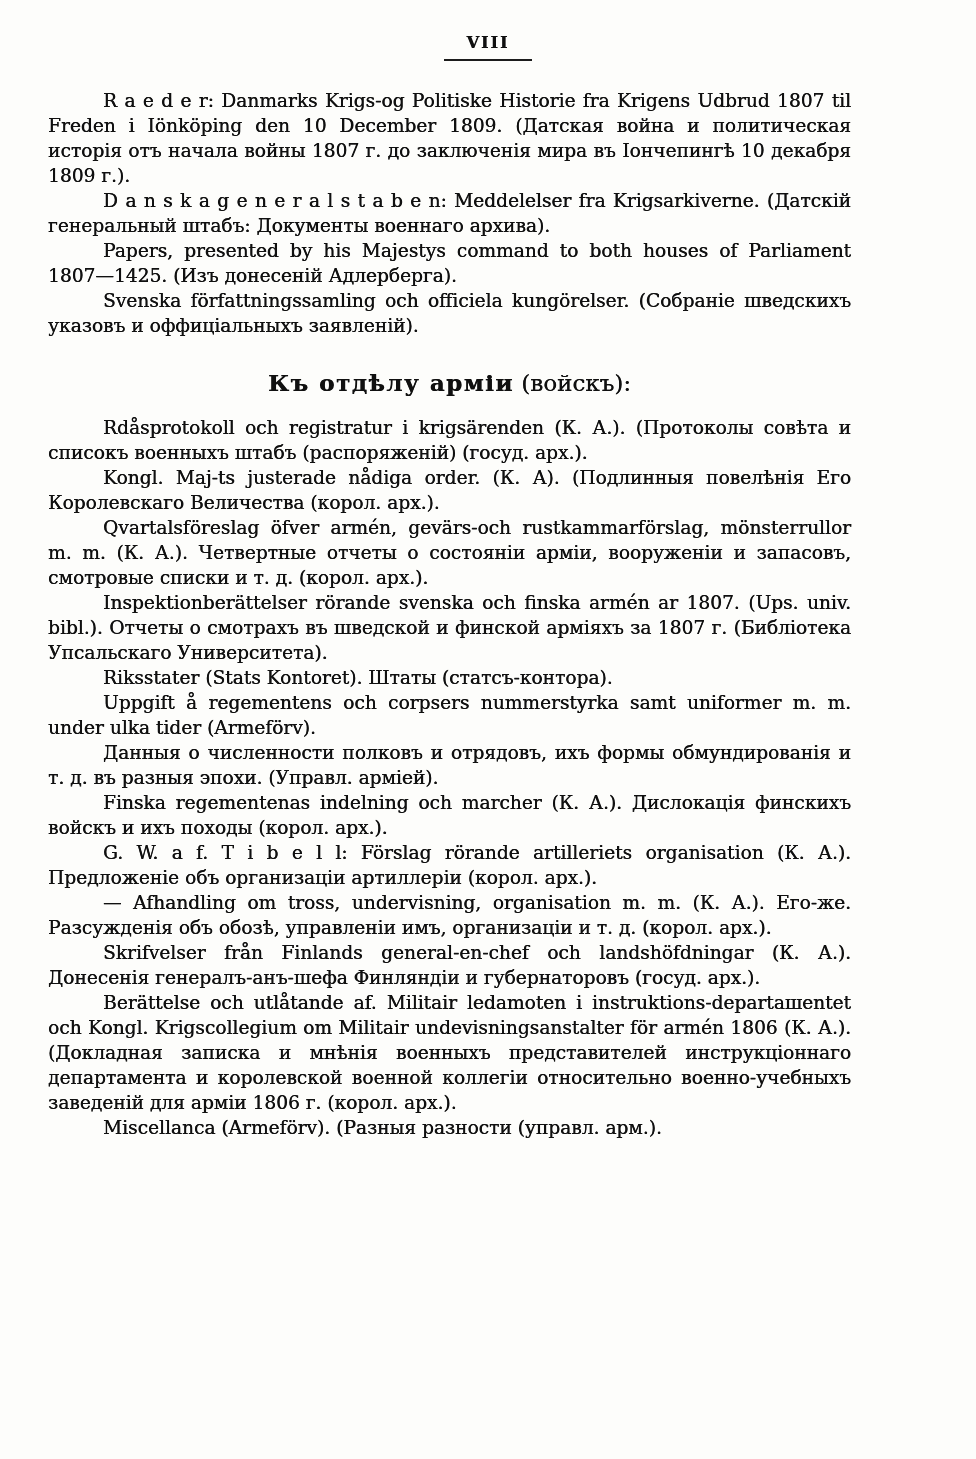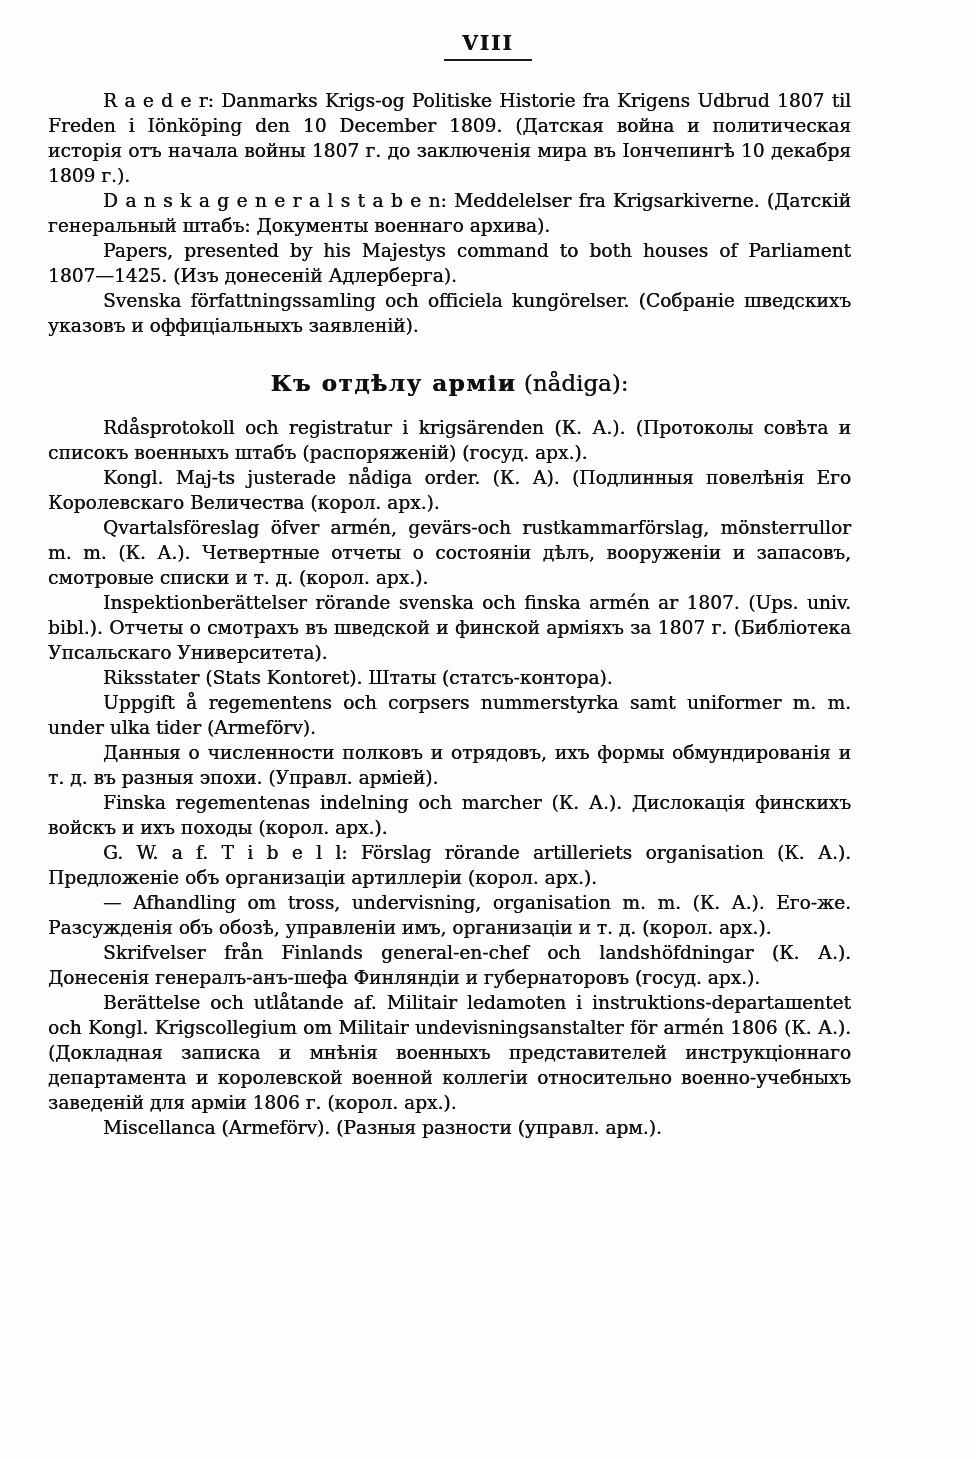--- a/index.html
+++ b/index.html
@@ -16,21 +16,21 @@
     color: #101010;
     font-family: "DejaVu Serif", serif;
     overflow: hidden;
     text-shadow: 0.35px 0 0 currentColor; 
   }
   .page-head {
     padding-top: 33px;
   }
   .page-number {
     text-align: center;
-    font-size: 20px;
+    font-size: 16px;
     font-weight: bold;
     letter-spacing: 2px;
     line-height: 20px;
   }
   .page-number-rule {
     width: 88px;
     height: 2px;
     background: #1c1c1c;
     margin: 6px auto 0 auto;
   }
@@ -71,26 +71,26 @@
   </div>
 
   <div class="body-text">
 
     <p class="para">R a e d e r:  Danmarks Krigs-og Politiske Historie fra Krigens Udbrud 1807 til Freden i Iönköping den 10 December 1809. (Датская война и политическая исторія отъ начала войны 1807 г. до заключенія мира въ Іончепингѣ 10 декабря 1809 г.).</p>
     <p class="para">D a n s k a  g e n e r a l s t a b e n:  Meddelelser fra Krigsarkiverne. (Датскій генеральный штабъ: Документы военнаго архива).</p>
     <p class="para">Papers, presented by his Majestys command to both houses of Parliament 1807—1425. (Изъ донесеній Адлерберга).</p>
     <p class="para">Svenska författningssamling och officiela kungörelser. (Собраніе шведскихъ указовъ и оффиціальныхъ заявленій).</p>
 
     <h2 class="section-heading">
-      <span class="bold-part">Къ отдѣлу арміи</span><span> (nådiga):</span>
+      <span class="bold-part">Къ отдѣлу арміи</span><span> (войскъ):</span>
     </h2>
 
     <p class="para">Rdåsprotokoll och registratur i krigsärenden (К. А.). (Протоколы совѣта и списокъ военныхъ штабъ (распоряженій) (госуд. арх.).</p>
     <p class="para">Kongl. Maj-ts justerade nådiga order. (К. А). (Подлинныя повелѣнія Его Королевскаго Величества (корол. арх.).</p>
-    <p class="para">Qvartalsföreslag öfver armén, gevärs-och rustkammarförslag, mönsterrullor m. m. (К. А.). Четвертные отчеты о состояніи дѣлъ, вооруженіи и запасовъ, смотровые списки и т. д. (корол. арх.).</p>
+    <p class="para">Qvartalsföreslag öfver armén, gevärs-och rustkammarförslag, mönsterrullor m. m. (К. А.). Четвертные отчеты о состояніи арміи, вооруженіи и запасовъ, смотровые списки и т. д. (корол. арх.).</p>
     <p class="para">Inspektionberättelser rörande svenska och finska armén ar 1807. (Ups. univ. bibl.). Отчеты о смотрахъ въ шведской и финской арміяхъ за 1807 г. (Библіотека Упсальскаго Университета).</p>
     <p class="para">Riksstater (Stats Kontoret). Штаты (статсъ-контора).</p>
     <p class="para">Uppgift å regementens och corpsers nummerstyrka samt uniformer m. m. under ulka tider (Armeförv).</p>
     <p class="para">Данныя о численности полковъ и отрядовъ, ихъ формы обмундированія и т. д. въ разныя эпохи. (Управл. арміей).</p>
     <p class="para">Finska regementenas indelning och marcher (К. А.). Дислокація финскихъ войскъ и ихъ походы (корол. арх.).</p>
     <p class="para">G. W. a f.  T i b e l l:  Förslag rörande artilleriets organisation (К. А.). Предложеніе объ организаціи артиллеріи (корол. арх.).</p>
     <p class="para">— Afhandling om tross, undervisning, organisation m. m. (К. А.). Его-же. Разсужденія объ обозѣ, управленіи имъ, организаціи и т. д. (корол. арх.).</p>
     <p class="para">Skrifvelser från Finlands general-en-chef och landshöfdningar (К. А.). Донесенія генералъ-анъ-шефа Финляндіи и губернаторовъ (госуд. арх.).</p>
     <p class="para">Berättelse och utlåtande af. Militair ledamoten i instruktions-departaшentet och Kongl. Krigscollegium om Militair undevisningsanstalter för armén 1806 (К. А.). (Докладная записка и мнѣнія военныхъ представителей инструкціоннаго департамента и королевской военной коллегіи относительно военно-учебныхъ заведеній для арміи 1806 г. (корол. арх.).</p>
     <p class="para">Miscellanca (Armeförv). (Разныя разности (управл. арм.).</p>

